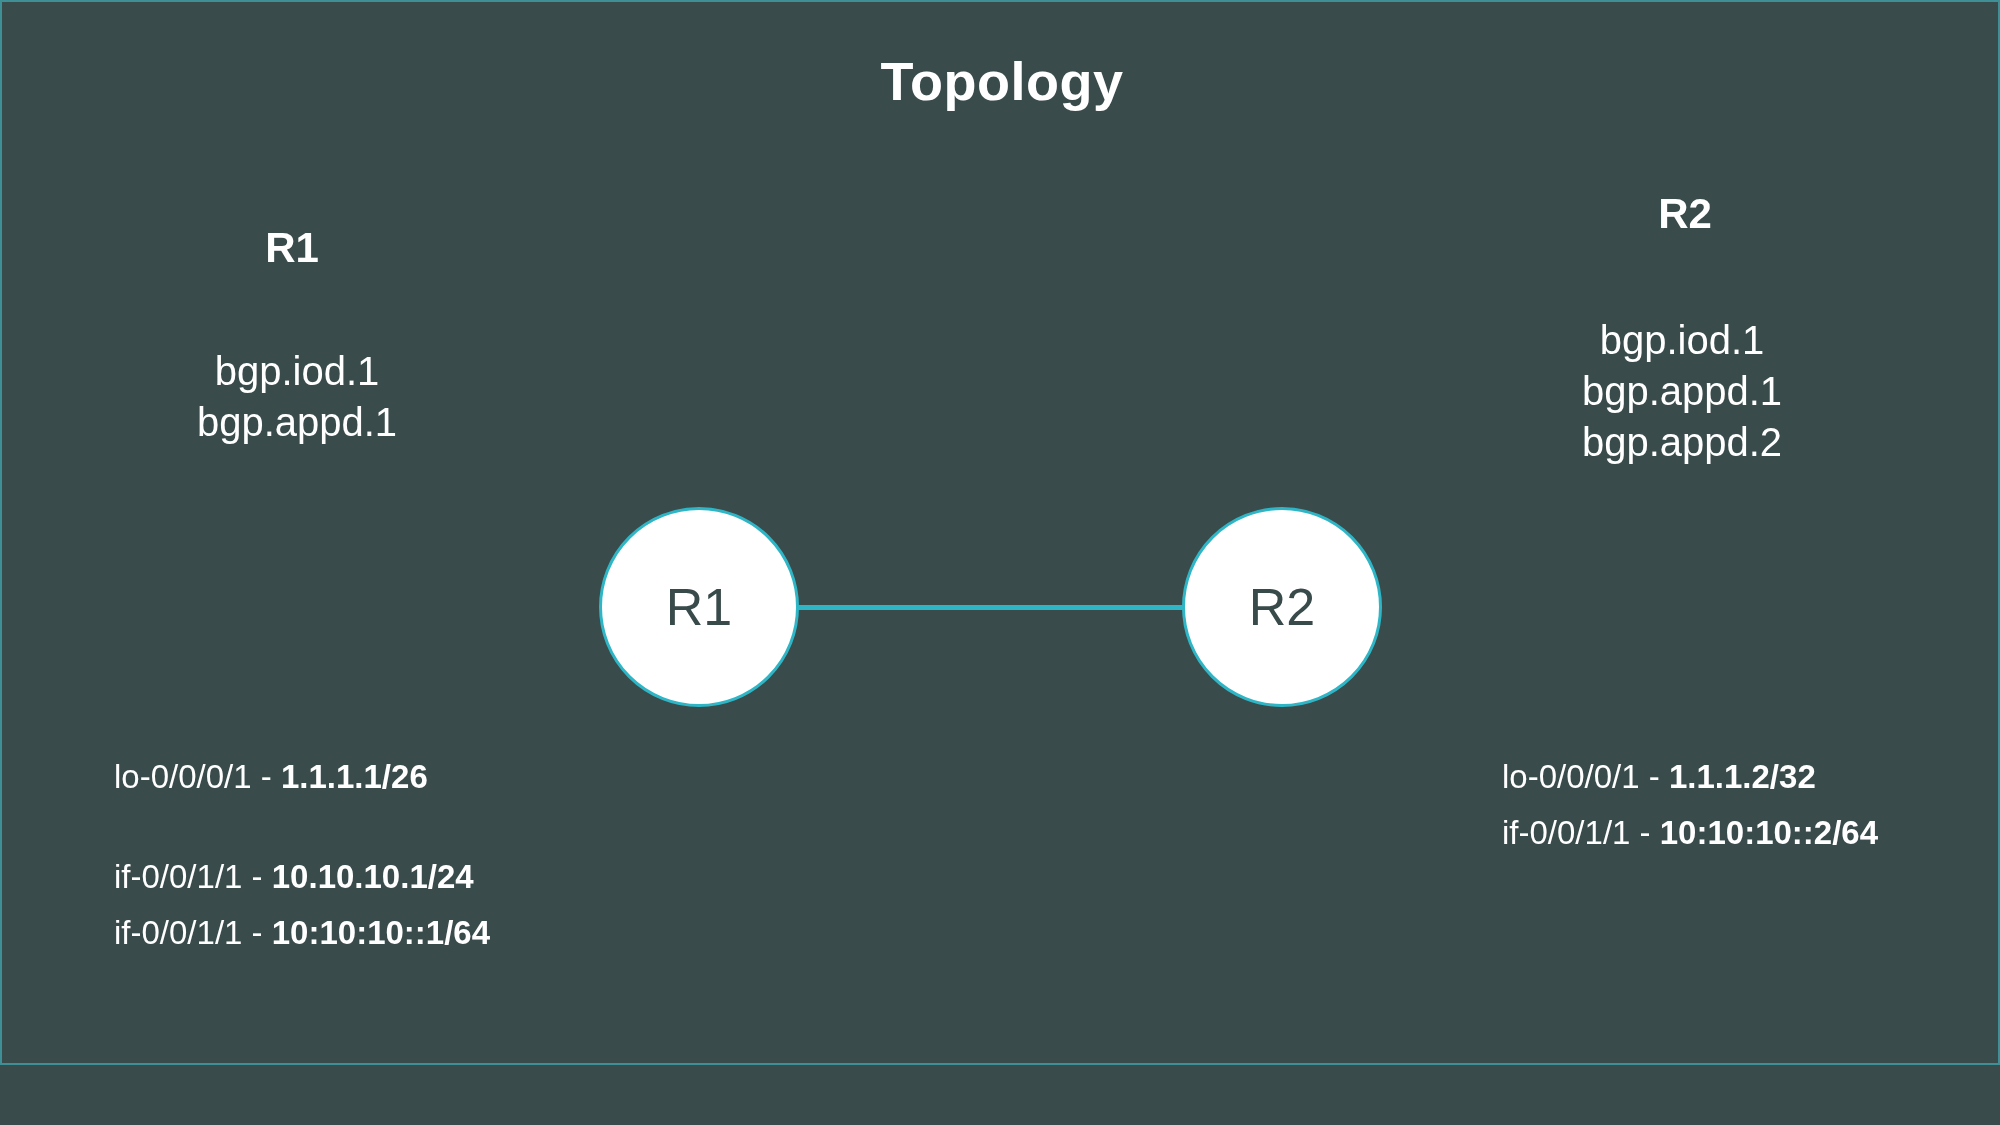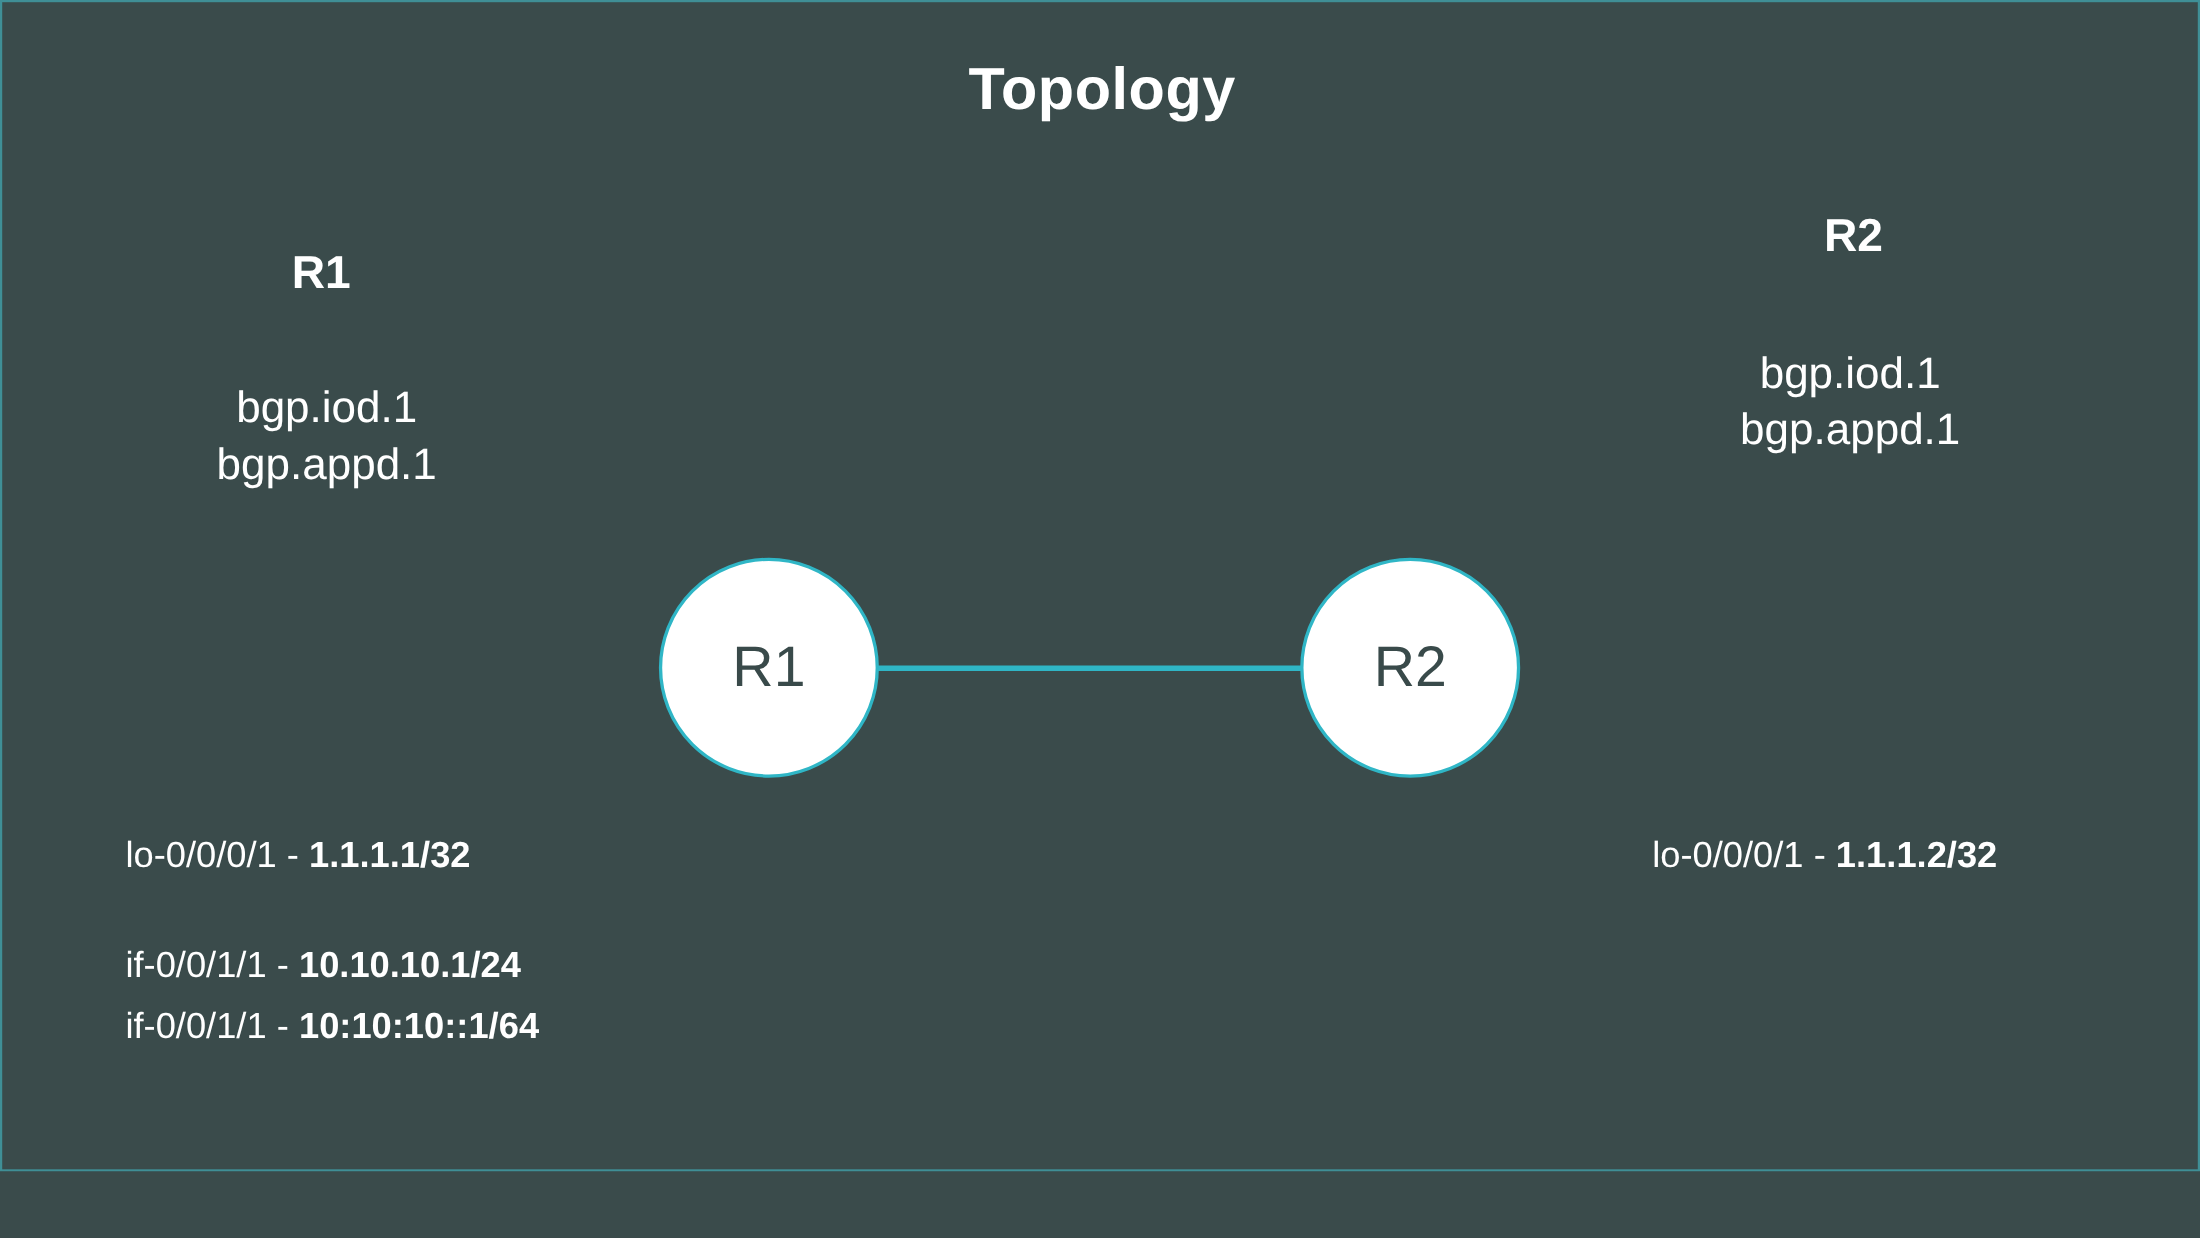--- a/index.html
+++ b/index.html
@@ -123,51 +123,57 @@
   <div class="proc-block" id="procs-r1">
     <span class="proc-line">bgp.iod.1</span>
     <span class="proc-line">bgp.appd.1</span>
   </div>
 
   <div class="router-heading" id="heading-r2">R2</div>
 
   <div class="proc-block" id="procs-r2">
     <span class="proc-line">bgp.iod.1</span>
     <span class="proc-line">bgp.appd.1</span>
+    <span class="proc-line">bgp.appd.2</span>
   </div>
 
   <div id="graph">
     <div id="link"></div>
     <div class="node" id="node-r1">
       <span>R1</span>
     </div>
     <div class="node" id="node-r2">
       <span>R2</span>
     </div>
   </div>
 
   <div class="addr-block" id="addrs-r1">
     <span class="addr-row">
       <span class="addr-if">lo-0/0/0/1</span>
       <span class="addr-sep">-</span>
-      <span class="addr-ip">1.1.1.1/32</span>
+      <span class="addr-ip">1.1.1.1/26</span>
     </span>
     <span class="addr-row gap">
       <span class="addr-if">if-0/0/1/1</span>
       <span class="addr-sep">-</span>
       <span class="addr-ip">10.10.10.1/24</span>
     </span>
     <span class="addr-row">
       <span class="addr-if">if-0/0/1/1</span>
       <span class="addr-sep">-</span>
       <span class="addr-ip">10:10:10::1/64</span>
     </span>
   </div>
 
   <div class="addr-block" id="addrs-r2">
     <span class="addr-row">
       <span class="addr-if">lo-0/0/0/1</span>
       <span class="addr-sep">-</span>
       <span class="addr-ip">1.1.1.2/32</span>
     </span>
+    <span class="addr-row">
+      <span class="addr-if">if-0/0/1/1</span>
+      <span class="addr-sep">-</span>
+      <span class="addr-ip">10:10:10::2/64</span>
+    </span>
   </div>
 
 </div>
 
 </body></html>

